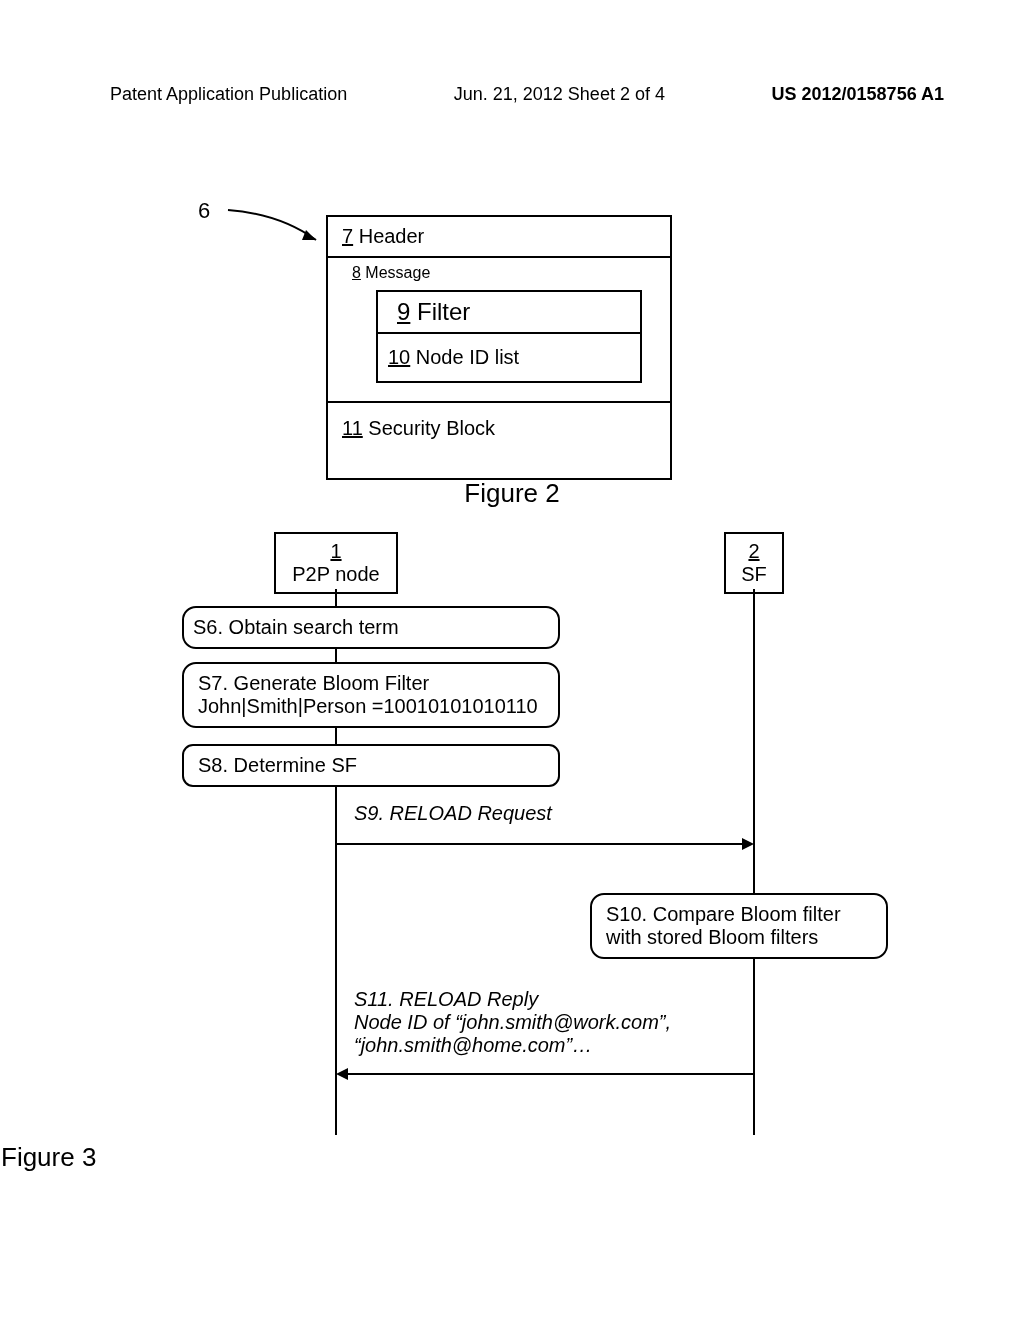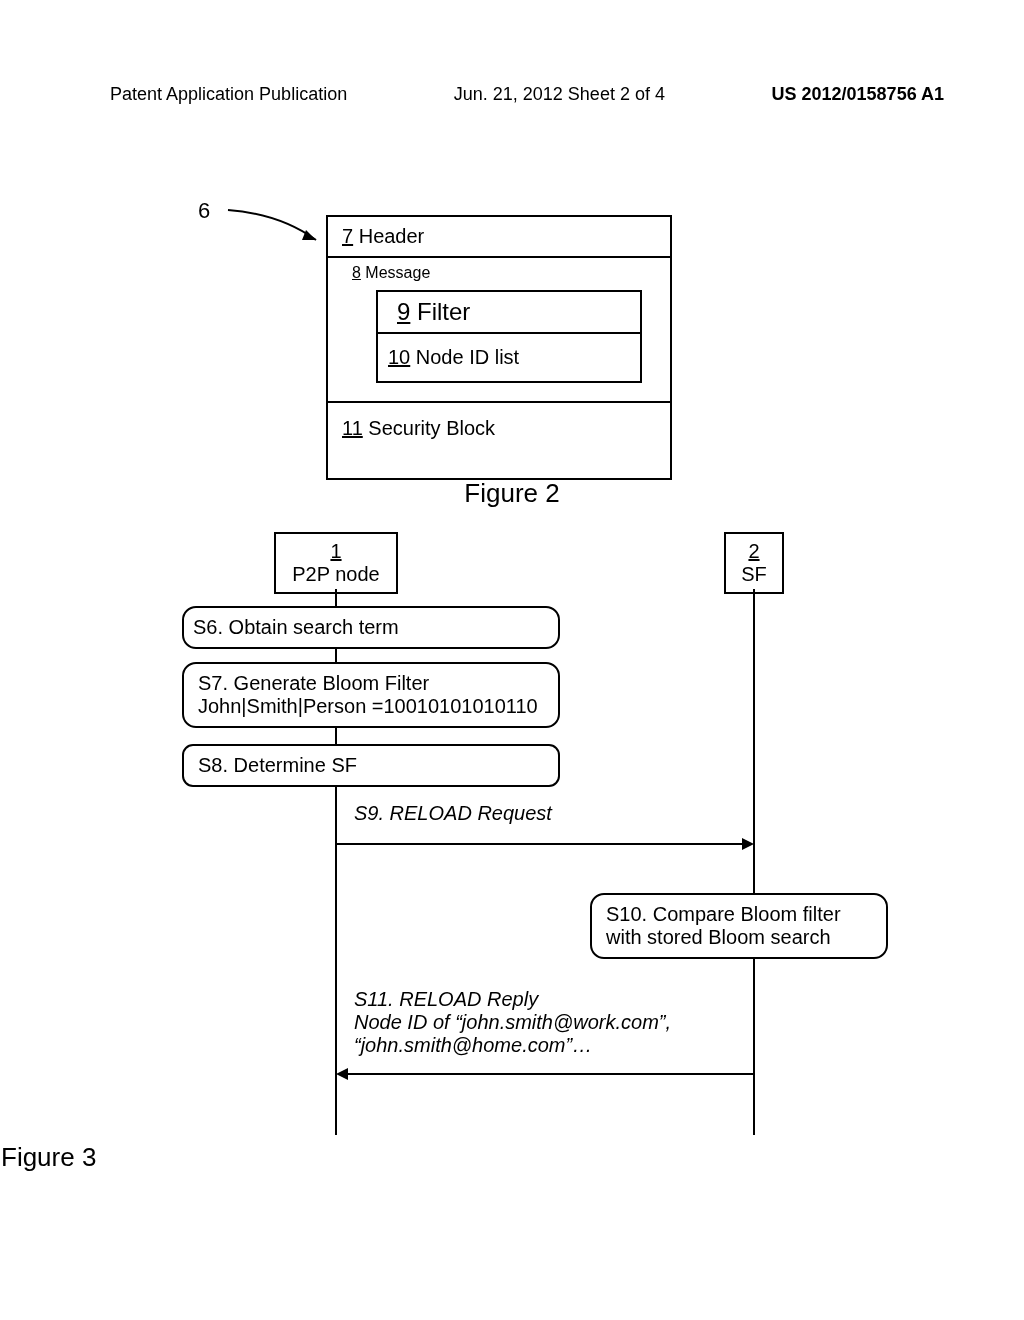--- a/index.html
+++ b/index.html
@@ -213,21 +213,21 @@
   </div>
 
   <div class="msg-label s9-label">S9. RELOAD Request</div>
   <svg class="s9-arrow" width="422" height="20">
     <line x1="0" y1="10" x2="412" y2="10" stroke="#000" stroke-width="2"></line>
     <polygon points="418,10 406,4 406,16" fill="#000"></polygon>
   </svg>
 
   <div class="step-box s10">
     <div>S10. Compare Bloom filter</div>
-    <div>with stored Bloom search</div>
+    <div>with stored Bloom filters</div>
   </div>
 
   <div class="msg-label s11-label">
     <div>S11. RELOAD Reply</div>
     <div>Node ID of “john.smith@work.com”,</div>
     <div>“john.smith@home.com”…</div>
   </div>
   <svg class="s11-arrow" width="422" height="20">
     <line x1="8" y1="10" x2="418" y2="10" stroke="#000" stroke-width="2"></line>
     <polygon points="0,10 12,4 12,16" fill="#000"></polygon>

